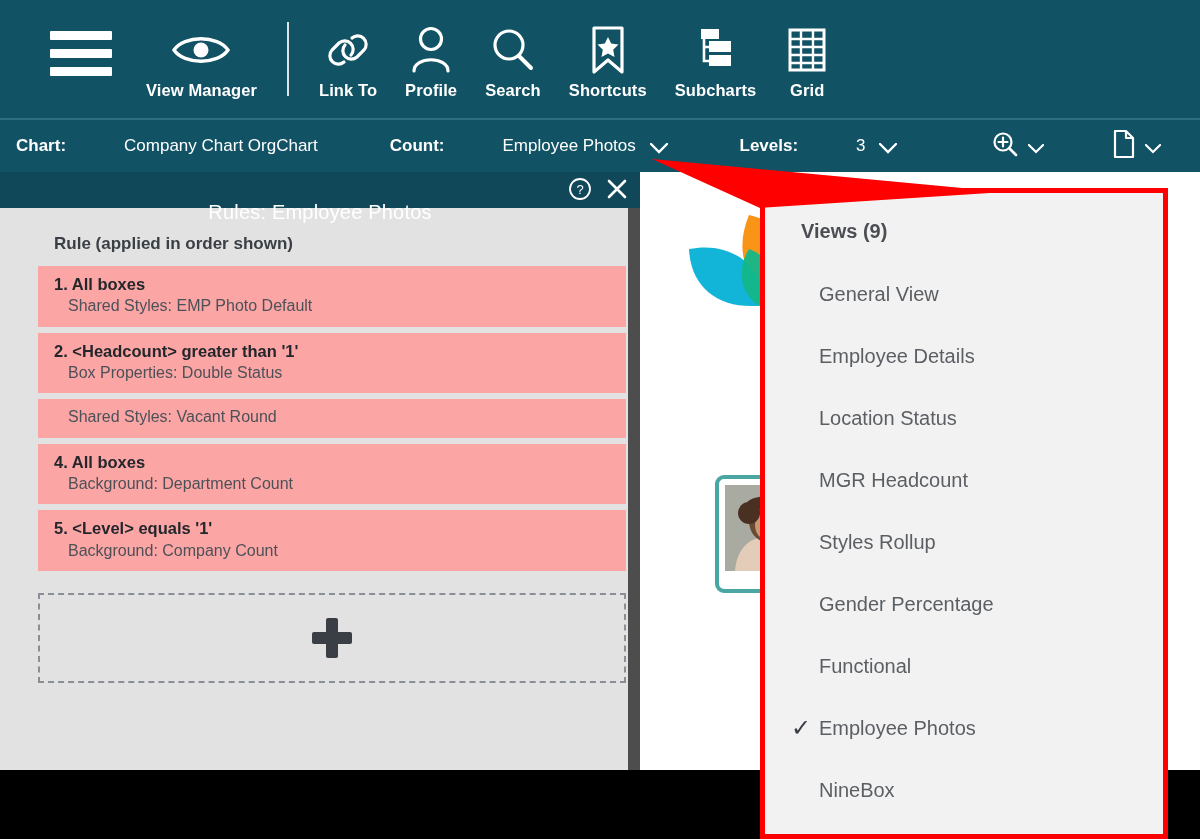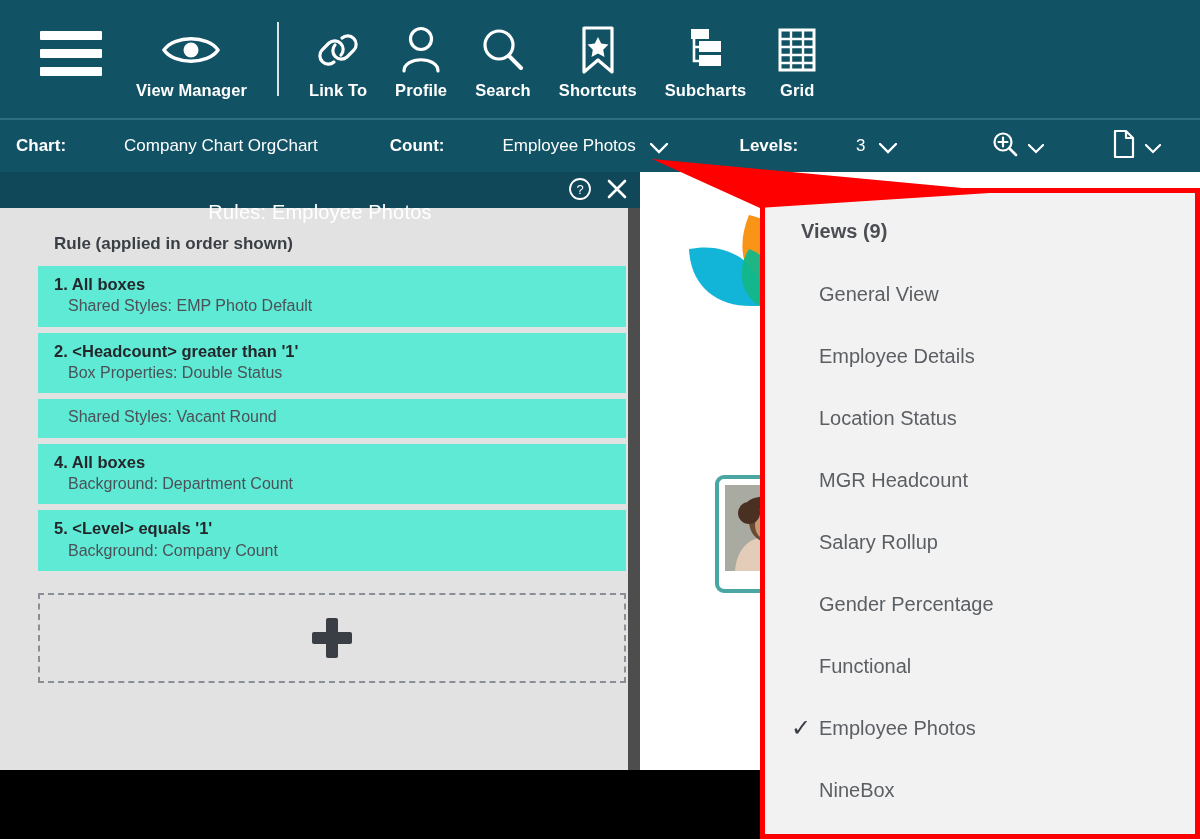--- a/index.html
+++ b/index.html
@@ -11,21 +11,21 @@
     position:relative;
   }
   #app{position:absolute;inset:0;width:1200px;height:839px;overflow:hidden;}
 
   
   .toolbar{
     position:absolute;left:0;top:0;width:1200px;height:118px;
     background:#115264;
     display:flex;align-items:flex-start;
   }
-  .tb-inner{display:flex;align-items:flex-end;height:118px;padding-left:24px;}
+  .tb-inner{display:flex;align-items:flex-end;height:118px;padding-left:34px;}
   .tb-item{
     display:flex;flex-direction:column;align-items:center;justify-content:flex-end;
     height:118px;padding:0 14px;box-sizing:border-box;cursor:pointer;
   }
   .tb-ico{height:62px;display:flex;align-items:center;justify-content:center;}
   .tb-lbl{
     color:#fff;font-size:16.5px;font-weight:bold;letter-spacing:.1px;
     padding-bottom:18px;white-space:nowrap;
     font-family:"Liberation Sans", sans-serif;
   }
@@ -87,41 +87,41 @@
   }
   .rules-title{font-size:20px;font-weight:normal;letter-spacing:.2px;margin-top:46px;}
   .rules-actions{position:absolute;right:12px;top:0;height:38px;display:flex;align-items:center;gap:14px;}
   .help-ico,.close-ico{cursor:pointer;display:flex;align-items:center;}
   .rules-body{padding:0 14px;margin-left:24px;}
   .col-head{
     font-size:17px;font-weight:bold;color:#3a3f45;
     padding:26px 0 12px 16px;
   }
   .rule-item{
-    background:#5eead4;margin-bottom:6px;padding:7px 0 9px 16px;cursor:pointer;
+    background:#fca5a5;margin-bottom:6px;padding:7px 0 9px 16px;cursor:pointer;
   }
   .rule-cond{font-size:16.5px;font-weight:bold;color:#23272c;line-height:1.35;}
   .rule-act{font-size:16px;color:#4c5158;line-height:1.4;padding-left:14px;}
   .add-rule{
     margin-top:22px;height:86px;border:2px dashed #8a8f96;
     display:flex;align-items:center;justify-content:center;cursor:pointer;
   }
   .plus{position:relative;width:40px;height:40px;}
   .plus:before,.plus:after{
     content:"";position:absolute;background:#3a3f45;border-radius:2px;
   }
   .plus:before{left:0;top:14px;width:40px;height:12px;}
   .plus:after{top:0;left:14px;width:12px;height:40px;}
   .rules-scroll{
     position:absolute;right:0;top:38px;width:12px;height:562px;background:#4d4d4d;
   }
 
   
   .menu{
-    position:absolute;left:760px;top:188px;width:440px;height:651px;
+    position:absolute;left:760px;top:188px;width:408px;height:651px;
     background:#f2f2f2;border:5px solid #fe0000;box-sizing:border-box;
     z-index:40;
   }
   .menu-title{
     font-size:20px;font-weight:bold;color:#4b4f54;
     padding:27px 0 0 36px;font-family:"Liberation Sans", sans-serif;
   }
   .menu-list{margin-top:20px;}
   .menu-item{
     display:flex;align-items:center;height:62px;padding-left:18px;cursor:pointer;
@@ -386,21 +386,21 @@
       <div class="menu-item">
         <span class="menu-check"></span>
         <span>Location Status</span>
       </div>
       <div class="menu-item">
         <span class="menu-check"></span>
         <span>MGR Headcount</span>
       </div>
       <div class="menu-item">
         <span class="menu-check"></span>
-        <span>Salary Rollup</span>
+        <span>Styles Rollup</span>
       </div>
       <div class="menu-item">
         <span class="menu-check"></span>
         <span>Gender Percentage</span>
       </div>
       <div class="menu-item">
         <span class="menu-check"></span>
         <span>Functional</span>
       </div>
       <div class="menu-item">

